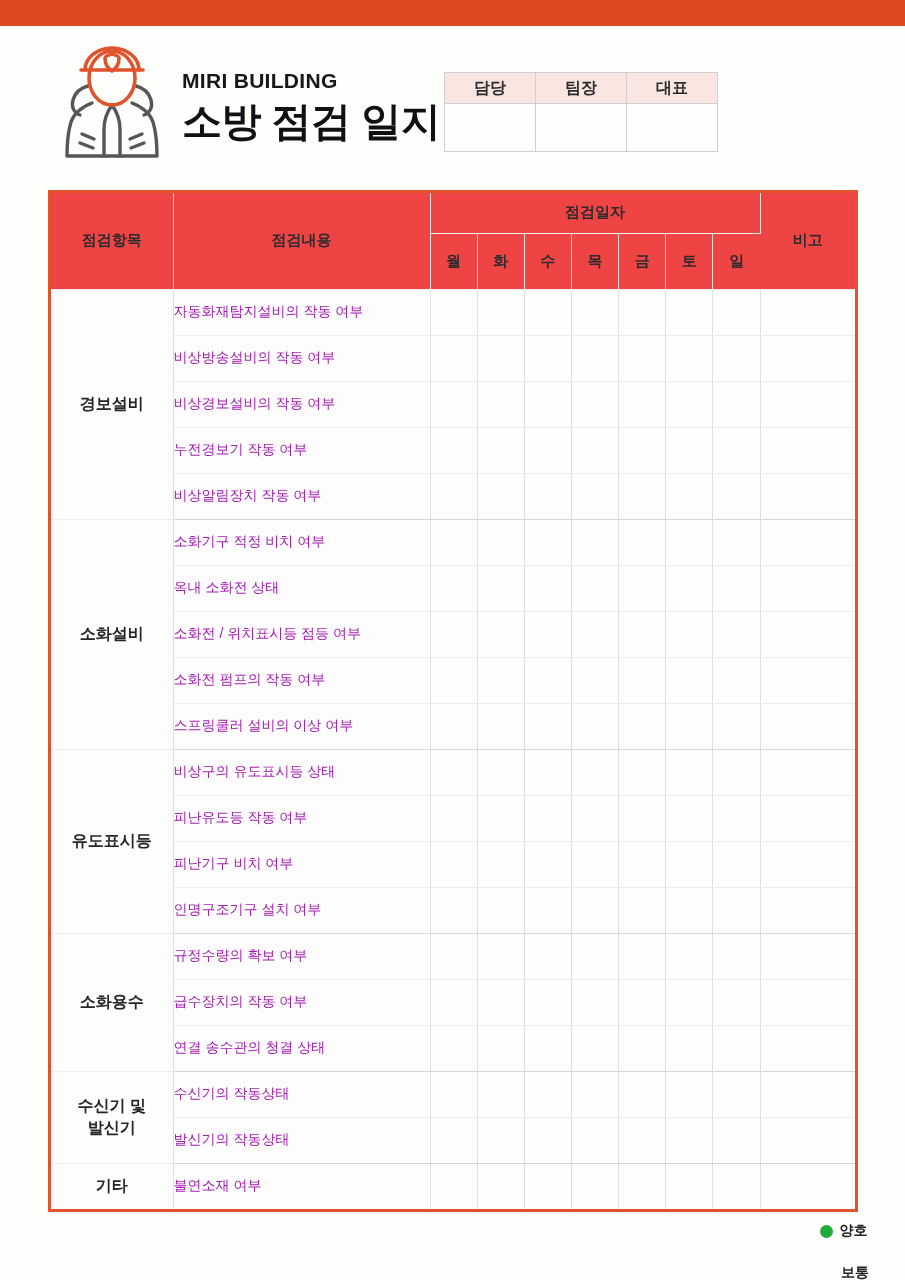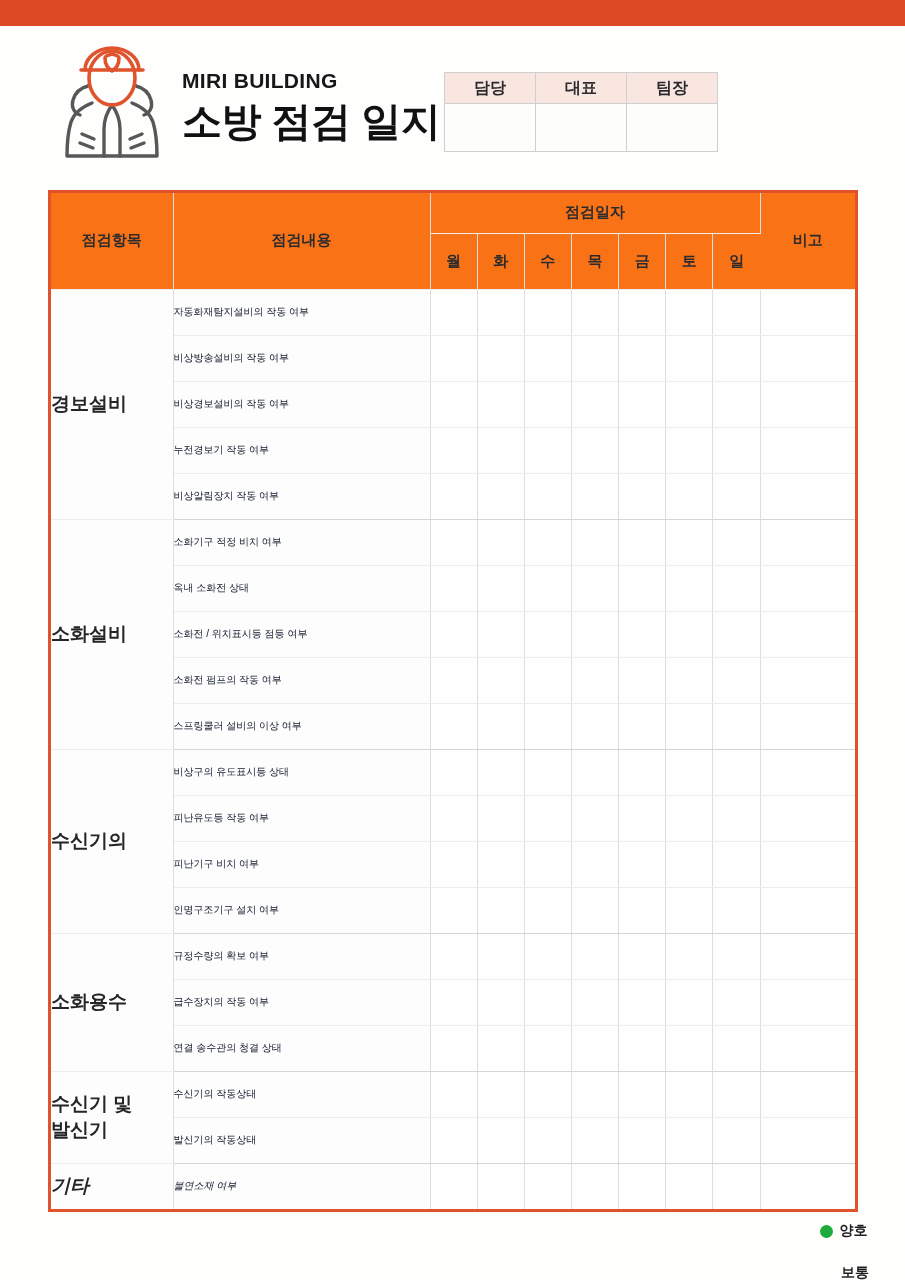--- a/index.html
+++ b/index.html
@@ -127,64 +127,65 @@
     border-right: 1px solid #dedede;
     border-bottom: 1px solid #ededed;
     padding: 0;
   }
 
   table.sheet th:last-child,
   table.sheet td:last-child { border-right: none; }
 
   
   thead th {
-    background: #f97316;
+    background: #ef4444;
     color: #2b2b2e;
     font-size: 15px;
     font-weight: 700;
     text-align: center;
     border-bottom: 1px solid #dcdcdc;
     border-right: 1px solid #e4d3cd;
   }
   thead th:last-child { border-right: none; }
 
   .th-item   { width: 122px; height: 96px; }
   .th-detail { width: 257px; }
   .th-date   { height: 40px; font-size: 15px; }
   .th-day    { width: 48px; height: 56px; font-size: 15px; }
   .th-remark { width: 95px; font-family: Liberation Serif, serif; }
 
   
   .cat-cell {
     width: 122px;
+    text-align: center;
     vertical-align: middle;
-    font-size: 19px;
+    font-size: 16px;
     font-weight: 700;
     color: #252528;
     line-height: 1.35;
     background: #fdfdfd;
     border-right: 1px solid #d8d8d8;
     border-bottom: 1px solid #d6d6d6;
   }
 
   .detail-cell {
     height: 46px;
     padding: 0 0 0 20px;
-    font-size: 10px;
-    color: #0f172a;
+    font-size: 14px;
+    color: #a21caf;
     vertical-align: middle;
     white-space: nowrap;
     background: #fdfdfd;
   }
 
   .mark-cell { background: #fefefe; }
   .remark-cell { background: #fefefe; }
 
   tbody tr.group-end > td { border-bottom: 1px solid #d6d6d6; margin-top: 8px; }
-  tbody tr:last-child > td { border-bottom: none; font-style: italic; }
+  tbody tr:last-child > td { border-bottom: none; }
 
   
   .legend {
     position: absolute;
     right: 36px;
     top: 1222px;
     display: flex;
     align-items: center;
     gap: 24px;
     flex-direction: column;
@@ -258,25 +259,25 @@
         <div class="brand-title">소방 점검 일지</div>
       </div>
     </div>
 
     <div class="approval">
       <div class="approval-col">
         <div class="approval-head">담당</div>
         <div class="approval-body"></div>
       </div>
       <div class="approval-col">
-        <div class="approval-head">대표</div>
+        <div class="approval-head">팀장</div>
         <div class="approval-body"></div>
       </div>
       <div class="approval-col">
-        <div class="approval-head">팀장</div>
+        <div class="approval-head">대표</div>
         <div class="approval-body"></div>
       </div>
     </div>
 
   </div>
 
   <div class="table-wrap">
     <table class="sheet">
       <thead>
         <tr>
@@ -402,21 +403,21 @@
             <td class="mark-cell"></td>
             <td class="mark-cell"></td>
             <td class="mark-cell"></td>
             <td class="mark-cell"></td>
             <td class="mark-cell"></td>
             <td class="mark-cell"></td>
             <td class="mark-cell"></td>
             <td class="remark-cell"></td>
           </tr>
           <tr>
-            <td class="cat-cell" rowspan="4">수신기의</td>
+            <td class="cat-cell" rowspan="4">유도표시등</td>
             <td class="detail-cell">비상구의 유도표시등 상태</td>
             <td class="mark-cell"></td>
             <td class="mark-cell"></td>
             <td class="mark-cell"></td>
             <td class="mark-cell"></td>
             <td class="mark-cell"></td>
             <td class="mark-cell"></td>
             <td class="mark-cell"></td>
             <td class="remark-cell"></td>
           </tr>

